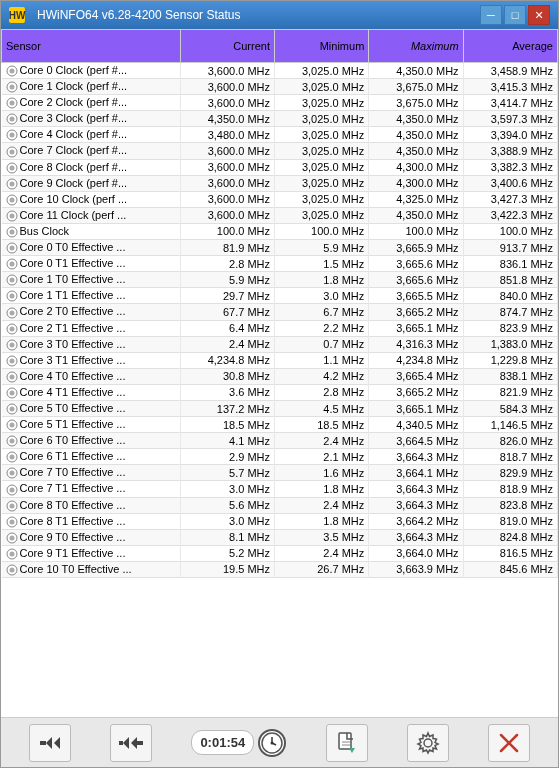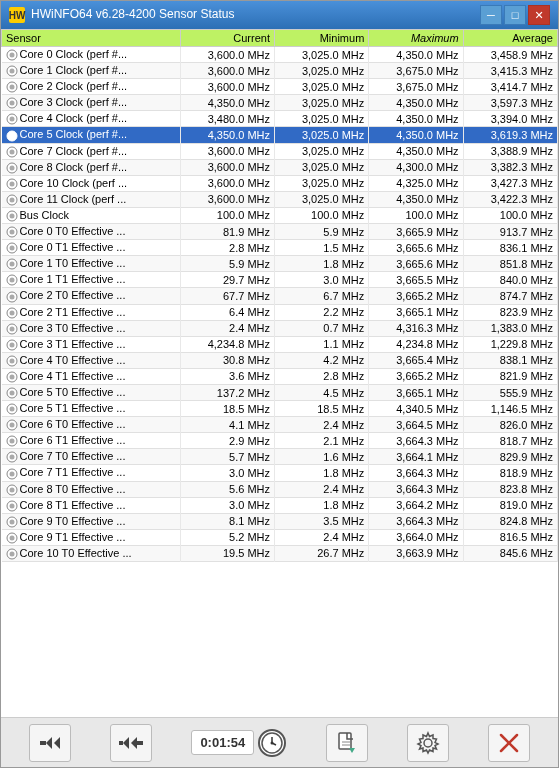--- a/index.html
+++ b/index.html
@@ -24,21 +24,22 @@
       color: white;
       padding: 4px 8px;
       display: flex;
       align-items: center;
       justify-content: space-between;
       height: 28px;
       flex-shrink: 0;
     }
     .title-bar-left {
       display: flex;
-      gap: 6px;
+      align-items: center;
+      gap: 12px;
     }
     .title-bar-icon {
       width: 16px;
       height: 16px;
       background: #ffcc00;
       border-radius: 2px;
       display: flex;
       align-items: center;
       justify-content: center;
       font-size: 10px;
@@ -71,23 +72,23 @@
       overflow-y: auto;
       overflow-x: hidden;
       background: white;
     }
     table {
       width: 100%;
       border-collapse: collapse;
       font-size: 11px;
     }
     thead th {
-      background: #bef264;
+      background: #8b5cf6;
       border: 1px solid #ccc;
-      padding: 2px 4px;
+      padding: 10px 4px;
       text-align: right;
       font-weight: normal;
       position: sticky;
       top: 0;
       z-index: 10;
     }
     thead th:first-child {
       text-align: left;
     }
     tbody tr {
@@ -144,21 +145,21 @@
       font-size: 18px;
     }
     .toolbar-btn.red { color: #c0392b; }
     .timer-display {
       font-size: 13px;
       font-weight: bold;
       color: #333;
       background: white;
       border: 1px solid #bbb;
       padding: 4px 8px;
-      border-radius: 3px;
+      border-radius: 11px;
     }
     .timer-group {
       display: flex;
       align-items: center;
       gap: 4px;
     }
     .clock-icon {
       width: 28px;
       height: 28px;
       border: 2px solid #555;
@@ -241,49 +242,49 @@
           <tr>
             <td><span><svg width="12" height="12" viewBox="0 0 12 12" style="vertical-align:middle;margin-right:2px;">
                   <circle cx="6" cy="6" r="5" fill="white" stroke="#888" stroke-width="1"></circle>
                   <circle cx="6" cy="6" r="2.5" fill="#aaa"></circle>
                 </svg></span>Core 4 Clock (perf #...</td>
             <td>3,480.0 MHz</td>
             <td>3,025.0 MHz</td>
             <td>4,350.0 MHz</td>
             <td>3,394.0 MHz</td>
           </tr>
-          <tr class="highlighted">
-            <td><span><svg width="12" height="12" viewBox="0 0 12 12" style="vertical-align:middle;margin-right:2px;">
-                  <circle cx="6" cy="6" r="5" fill="white" stroke="white" stroke-width="1"></circle>
-                  <circle cx="6" cy="6" r="2.5" fill="white"></circle>
-                </svg></span>Core 5 Clock (perf #...</td>
-            <td>4,350.0 MHz</td>
-            <td>3,025.0 MHz</td>
-            <td>4,350.0 MHz</td>
-            <td>3,619.3 MHz</td>
-          </tr>
           <tr>
             <td><span><svg width="12" height="12" viewBox="0 0 12 12" style="vertical-align:middle;margin-right:2px;">
                   <circle cx="6" cy="6" r="5" fill="white" stroke="#888" stroke-width="1"></circle>
                   <circle cx="6" cy="6" r="2.5" fill="#aaa"></circle>
                 </svg></span>Core 7 Clock (perf #...</td>
             <td>3,600.0 MHz</td>
             <td>3,025.0 MHz</td>
             <td>4,350.0 MHz</td>
             <td>3,388.9 MHz</td>
           </tr>
           <tr>
             <td><span><svg width="12" height="12" viewBox="0 0 12 12" style="vertical-align:middle;margin-right:2px;">
                   <circle cx="6" cy="6" r="5" fill="white" stroke="#888" stroke-width="1"></circle>
                   <circle cx="6" cy="6" r="2.5" fill="#aaa"></circle>
                 </svg></span>Core 8 Clock (perf #...</td>
             <td>3,600.0 MHz</td>
             <td>3,025.0 MHz</td>
             <td>4,300.0 MHz</td>
             <td>3,382.3 MHz</td>
+          </tr>
+          <tr>
+            <td><span><svg width="12" height="12" viewBox="0 0 12 12" style="vertical-align:middle;margin-right:2px;">
+                  <circle cx="6" cy="6" r="5" fill="white" stroke="#888" stroke-width="1"></circle>
+                  <circle cx="6" cy="6" r="2.5" fill="#aaa"></circle>
+                </svg></span>Core 9 Clock (perf #...</td>
+            <td>3,600.0 MHz</td>
+            <td>3,025.0 MHz</td>
+            <td>4,300.0 MHz</td>
+            <td>3,400.6 MHz</td>
           </tr>
           <tr>
             <td><span><svg width="12" height="12" viewBox="0 0 12 12" style="vertical-align:middle;margin-right:2px;">
                   <circle cx="6" cy="6" r="5" fill="white" stroke="#888" stroke-width="1"></circle>
                   <circle cx="6" cy="6" r="2.5" fill="#aaa"></circle>
                 </svg></span>Core 10 Clock (perf ...</td>
             <td>3,600.0 MHz</td>
             <td>3,025.0 MHz</td>
             <td>4,325.0 MHz</td>
             <td>3,427.3 MHz</td>
@@ -409,21 +410,21 @@
             <td>821.9 MHz</td>
           </tr>
           <tr>
             <td><span><svg width="12" height="12" viewBox="0 0 12 12" style="vertical-align:middle;margin-right:2px;">
                   <circle cx="6" cy="6" r="5" fill="white" stroke="#888" stroke-width="1"></circle>
                   <circle cx="6" cy="6" r="2.5" fill="#aaa"></circle>
                 </svg></span>Core 5 T0 Effective ...</td>
             <td>137.2 MHz</td>
             <td>4.5 MHz</td>
             <td>3,665.1 MHz</td>
-            <td>555.9 MHz</td>
+            <td>584.3 MHz</td>
           </tr>
           <tr>
             <td><span><svg width="12" height="12" viewBox="0 0 12 12" style="vertical-align:middle;margin-right:2px;">
                   <circle cx="6" cy="6" r="5" fill="white" stroke="#888" stroke-width="1"></circle>
                   <circle cx="6" cy="6" r="2.5" fill="#aaa"></circle>
                 </svg></span>Core 5 T1 Effective ...</td>
             <td>18.5 MHz</td>
             <td>18.5 MHz</td>
             <td>4,340.5 MHz</td>
             <td>1,146.5 MHz</td>

